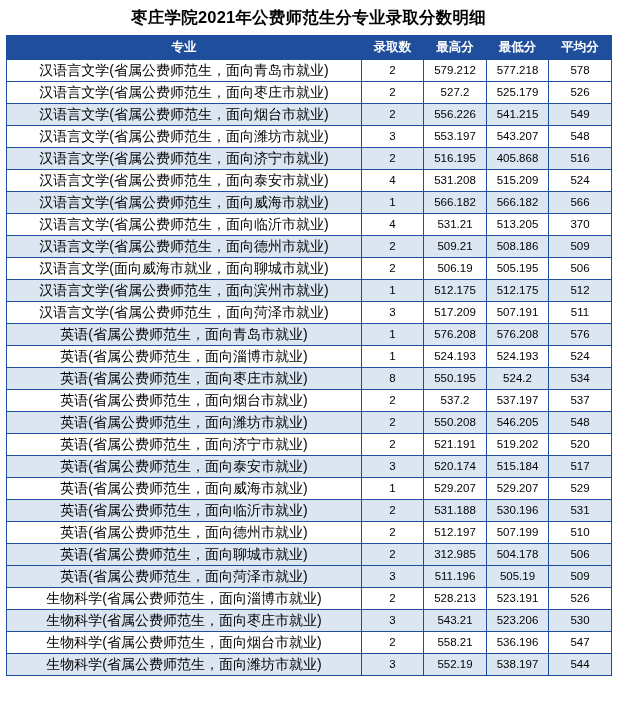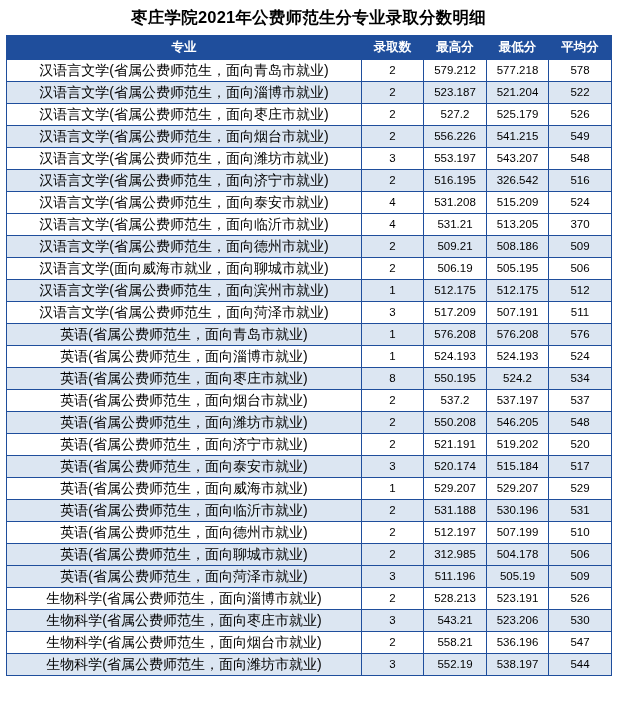--- a/index.html
+++ b/index.html
@@ -97,27 +97,20 @@
       </tr>
     </thead>
     <tbody id="table-body">
         <tr class="odd">
           <td class="major">汉语言文学(省属公费师范生，面向青岛市就业)</td>
           <td class="num">2</td>
           <td class="num">579.212</td>
           <td class="num">577.218</td>
           <td class="num">578</td>
         </tr>
-        <tr class="even">
-          <td class="major">汉语言文学(省属公费师范生，面向淄博市就业)</td>
-          <td class="num">2</td>
-          <td class="num">523.187</td>
-          <td class="num">521.204</td>
-          <td class="num">522</td>
-        </tr>
         <tr class="odd">
           <td class="major">汉语言文学(省属公费师范生，面向枣庄市就业)</td>
           <td class="num">2</td>
           <td class="num">527.2</td>
           <td class="num">525.179</td>
           <td class="num">526</td>
         </tr>
         <tr class="even">
           <td class="major">汉语言文学(省属公费师范生，面向烟台市就业)</td>
           <td class="num">2</td>
@@ -129,30 +122,37 @@
           <td class="major">汉语言文学(省属公费师范生，面向潍坊市就业)</td>
           <td class="num">3</td>
           <td class="num">553.197</td>
           <td class="num">543.207</td>
           <td class="num">548</td>
         </tr>
         <tr class="even">
           <td class="major">汉语言文学(省属公费师范生，面向济宁市就业)</td>
           <td class="num">2</td>
           <td class="num">516.195</td>
-          <td class="num">326.542</td>
+          <td class="num">405.868</td>
           <td class="num">516</td>
         </tr>
         <tr class="odd">
           <td class="major">汉语言文学(省属公费师范生，面向泰安市就业)</td>
           <td class="num">4</td>
           <td class="num">531.208</td>
           <td class="num">515.209</td>
           <td class="num">524</td>
         </tr>
+        <tr class="even">
+          <td class="major">汉语言文学(省属公费师范生，面向威海市就业)</td>
+          <td class="num">1</td>
+          <td class="num">566.182</td>
+          <td class="num">566.182</td>
+          <td class="num">566</td>
+        </tr>
         <tr class="odd">
           <td class="major">汉语言文学(省属公费师范生，面向临沂市就业)</td>
           <td class="num">4</td>
           <td class="num">531.21</td>
           <td class="num">513.205</td>
           <td class="num">370</td>
         </tr>
         <tr class="even">
           <td class="major">汉语言文学(省属公费师范生，面向德州市就业)</td>
           <td class="num">2</td>

